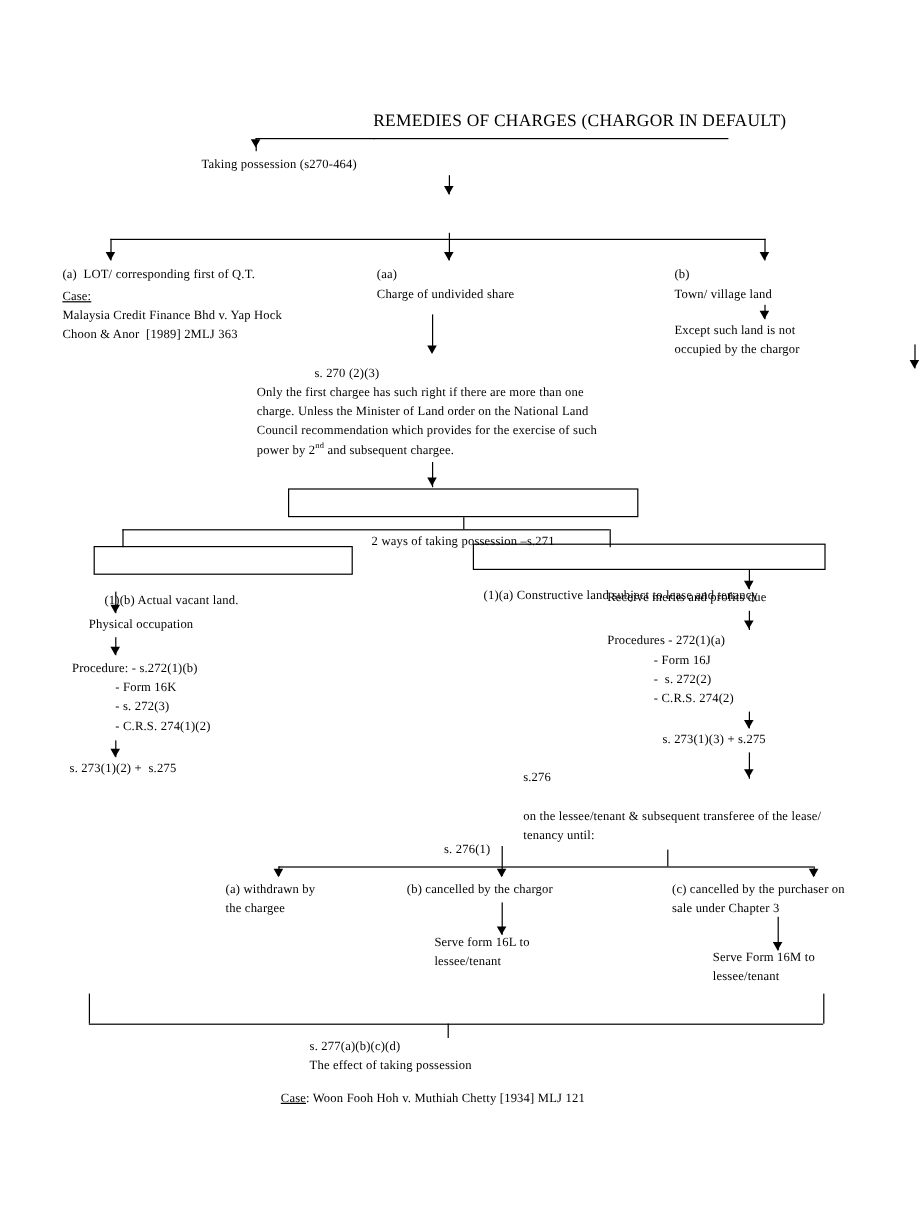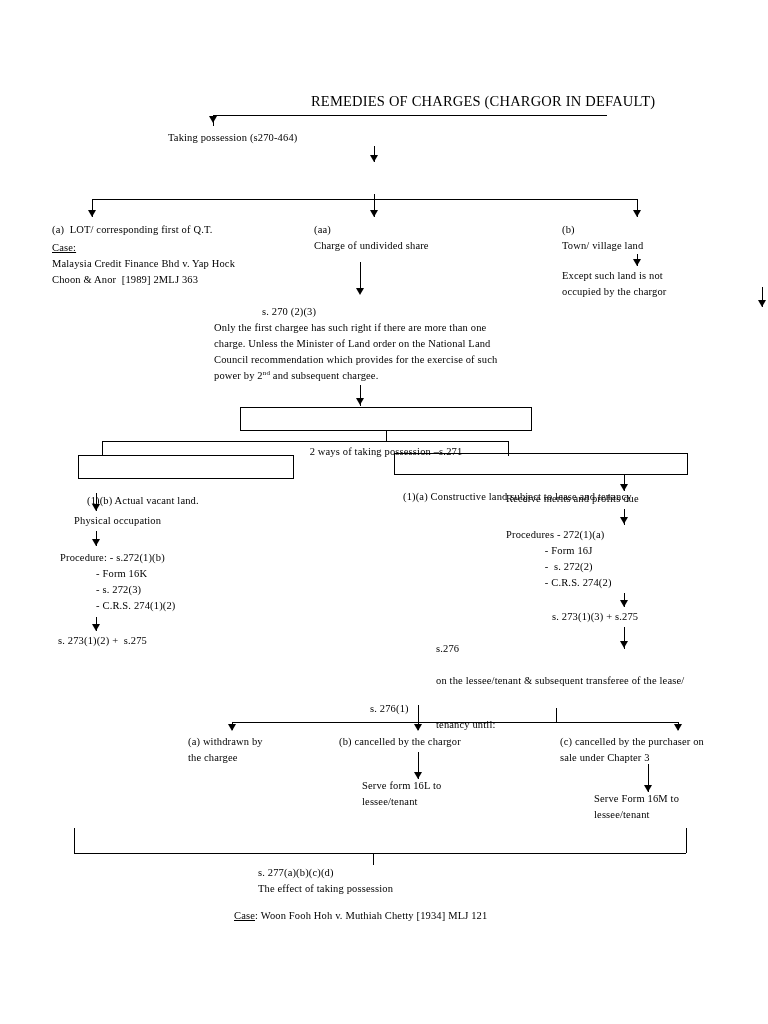--- a/index.html
+++ b/index.html
@@ -176,21 +176,21 @@
 
   <div class="vline" style="left:624px; top:593px; height:14px;"></div>
   <div class="arrow-down" style="left:620px; top:600px;"></div>
   <div class="txt" style="left:552px; top:609px;">s. 273(1)(3) + s.275</div>
 
   <div class="vline" style="left:624px; top:627px; height:22px;"></div>
   <div class="arrow-down" style="left:620px; top:641px;"></div>
 
   <div class="txt" style="left:436px; top:641px;">s.276</div>
   <div class="txt" style="left:436px; top:673px;">on the lessee/tenant &amp; subsequent transferee of the lease/</div>
-  <div class="txt" style="left:436px; top:689px;margin-top:28px;">tenancy until:</div>
+  <div class="txt" style="left:436px; top:689px;">tenancy until:</div>
 
   <div class="txt" style="left:370px; top:701px;">s. 276(1)</div>
 
   <div class="vline" style="left:418px; top:705px; height:17px;"></div>
   <div class="hline" style="left:232px; top:722px; width:446px;"></div>
   <div class="vline" style="left:556px; top:708px; height:14px;"></div>
   <div class="vline" style="left:232px; top:722px; height:8px;"></div>
   <div class="vline" style="left:418px; top:722px; height:8px;"></div>
   <div class="vline" style="left:678px; top:722px; height:8px;"></div>
   <div class="arrow-down" style="left:228px; top:724px;"></div>

